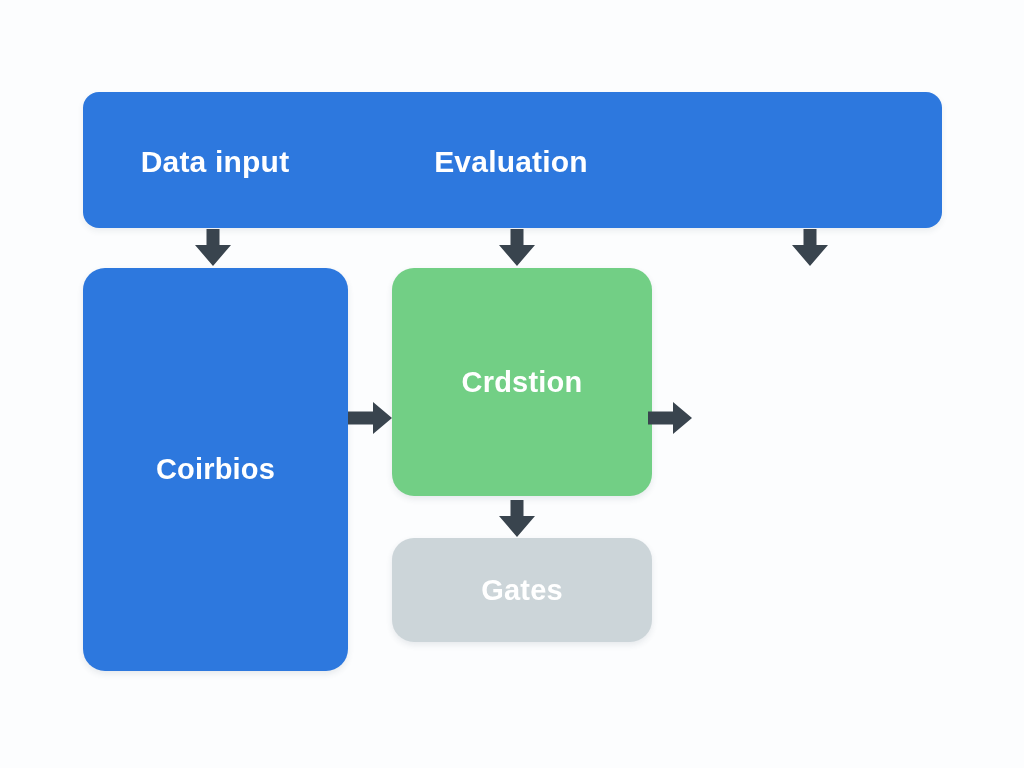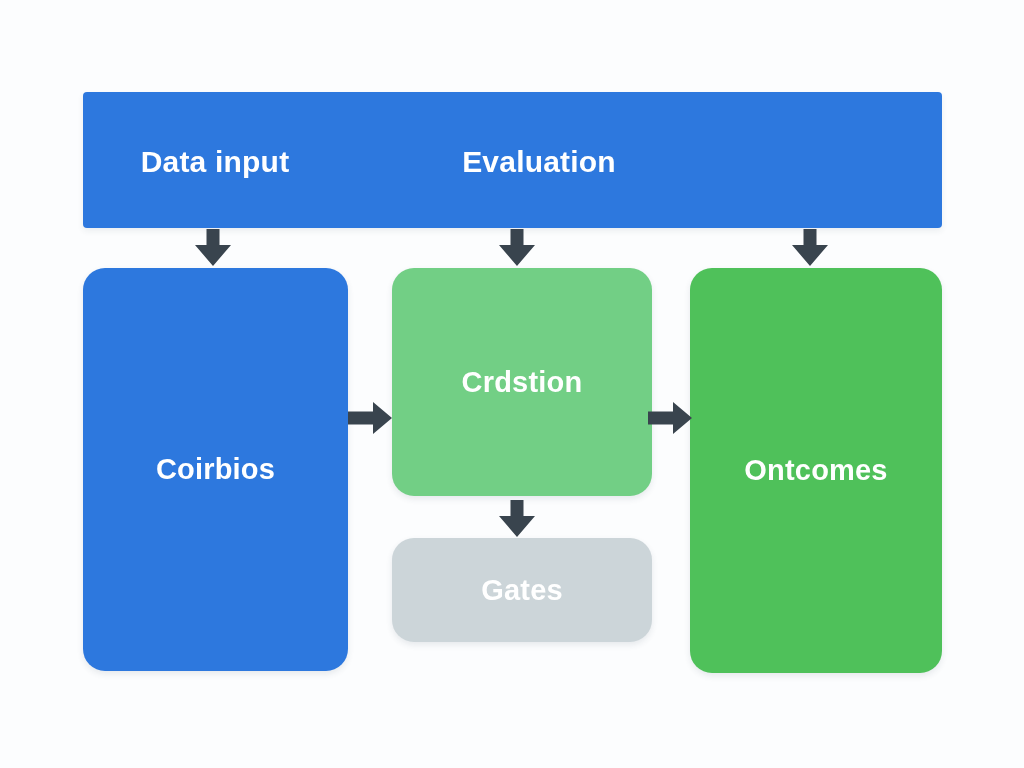--- a/index.html
+++ b/index.html
@@ -13,36 +13,36 @@
     height: 768px;
     background: var(--color-background, #fcfdfe);
     overflow: hidden;
   }
   .banner {
     position: absolute;
     left: 83px;
     top: 92px;
     width: 859px;
     height: 136px;
-    border-radius: 4px;
+    border-radius: 16px;
     background: var(--color-banner, #2d78de);
     box-shadow: 0 3px 6px rgba(40, 60, 80, 0.08);
   }
   .banner-label {
     position: absolute;
     top: 50%;
     transform: translate(-50%, -44%);
     color: var(--color-text, #ffffff);
     font-size: 30px;
     font-weight: bold;
     letter-spacing: 0.2px;
     white-space: nowrap;
   }
   .banner-label.pos-1 { left: 132px; }
-  .banner-label.pos-2 { left: 456px; }
+  .banner-label.pos-2 { left: 428px; }
   .banner-label.pos-3 { left: 729px; }
 
   .box {
     position: absolute;
     border-radius: 22px;
     display: flex;
     align-items: center;
     justify-content: center;
     box-shadow: 0 3px 6px rgba(40, 60, 80, 0.10);
   }
@@ -111,23 +111,20 @@
 
   <div class="box box-crdstion">
     <span>Crdstion</span>
   </div>
   <div class="box box-coirbios">
     <span>Coirbios</span>
   </div>
   <div class="box box-gates">
     <span>Gates</span>
   </div>
-  <div class="box box-ontcomes">
-    <span>Ontcomes</span>
-  </div>
 
   <span class="arrow arrow-right-1">
     <svg width="44" height="36" viewBox="0 0 44 36">
       <polygon points="0,11.5 25,11.5 25,2 44,18 25,34 25,24.5 0,24.5"></polygon>
     </svg>
   </span>
   <span class="arrow arrow-right-2">
     <svg width="44" height="36" viewBox="0 0 44 36">
       <polygon points="0,11.5 25,11.5 25,2 44,18 25,34 25,24.5 0,24.5"></polygon>
     </svg>

